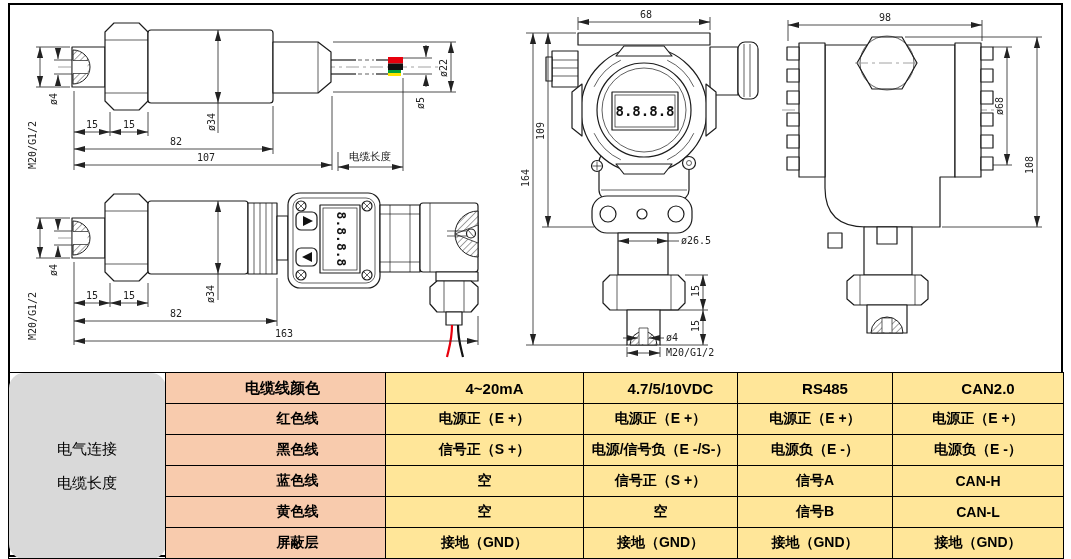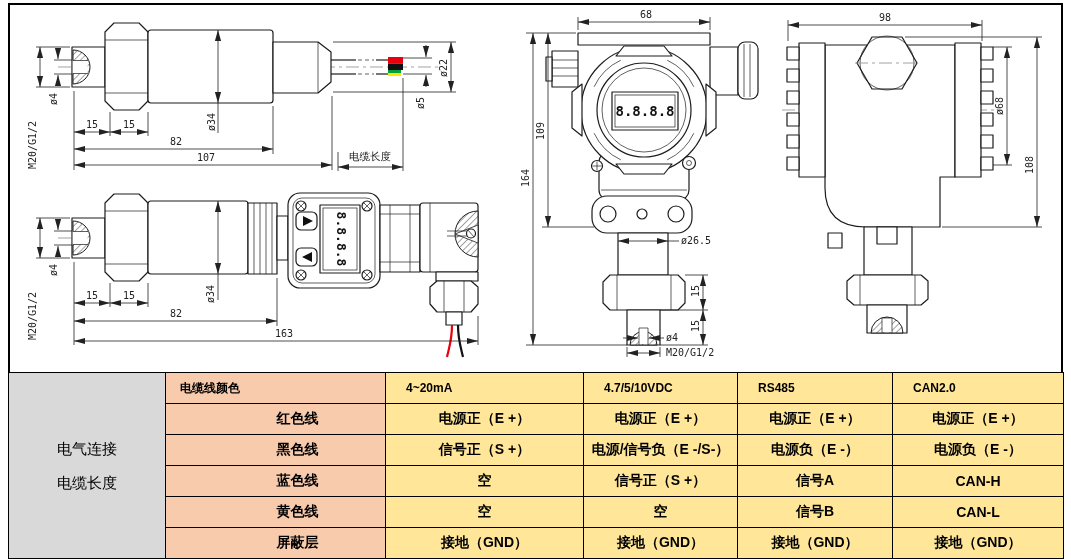--- a/index.html
+++ b/index.html
@@ -19,24 +19,24 @@
   .cjk{font-family:"Liberation Sans","DejaVu Sans",sans-serif;font-size:10.5px;fill:#111;}
   .seg{font-family:"DejaVu Sans Mono","Liberation Mono",monospace;font-weight:bold;fill:#111;}
   .hat{fill:url(#hatch);stroke:#1c1c1c;stroke-width:1;}
 
   
   #wiring-table{position:absolute;left:8px;top:372px;width:1055px;height:185px;
       border-collapse:collapse;table-layout:fixed;}
   #wiring-table td{border:1px solid #000;text-align:center;vertical-align:middle;
       font-size:14px;font-weight:bold;color:#000;white-space:nowrap;overflow:hidden;
       height:30px;padding:0;}
-  #wiring-table td.side{background:#d9d9d9;font-weight:normal;font-size:15px;}
+  #wiring-table td.side{background:#d9d9d9;font-weight:normal;font-size:15px;border-radius:15px;}
   #wiring-table td.peach{background:#f8cbad;padding-left:44px;}
   #wiring-table td.yellow{background:#ffe699;}
-  #wiring-table td.hdr{text-align:left;padding-left:14px;font-size:12px;}
+  #wiring-table td.hdr{text-align:center;padding-left:14px;font-size:15px;}
   #wiring-table td.hdr.o{padding-left:20px;}
   .side-line{line-height:1.2;}
   .side-gap{height:16px;}
 </style>
 </head>
 <body>
 
 <div id="stage">
   <div id="frame"></div>
 

